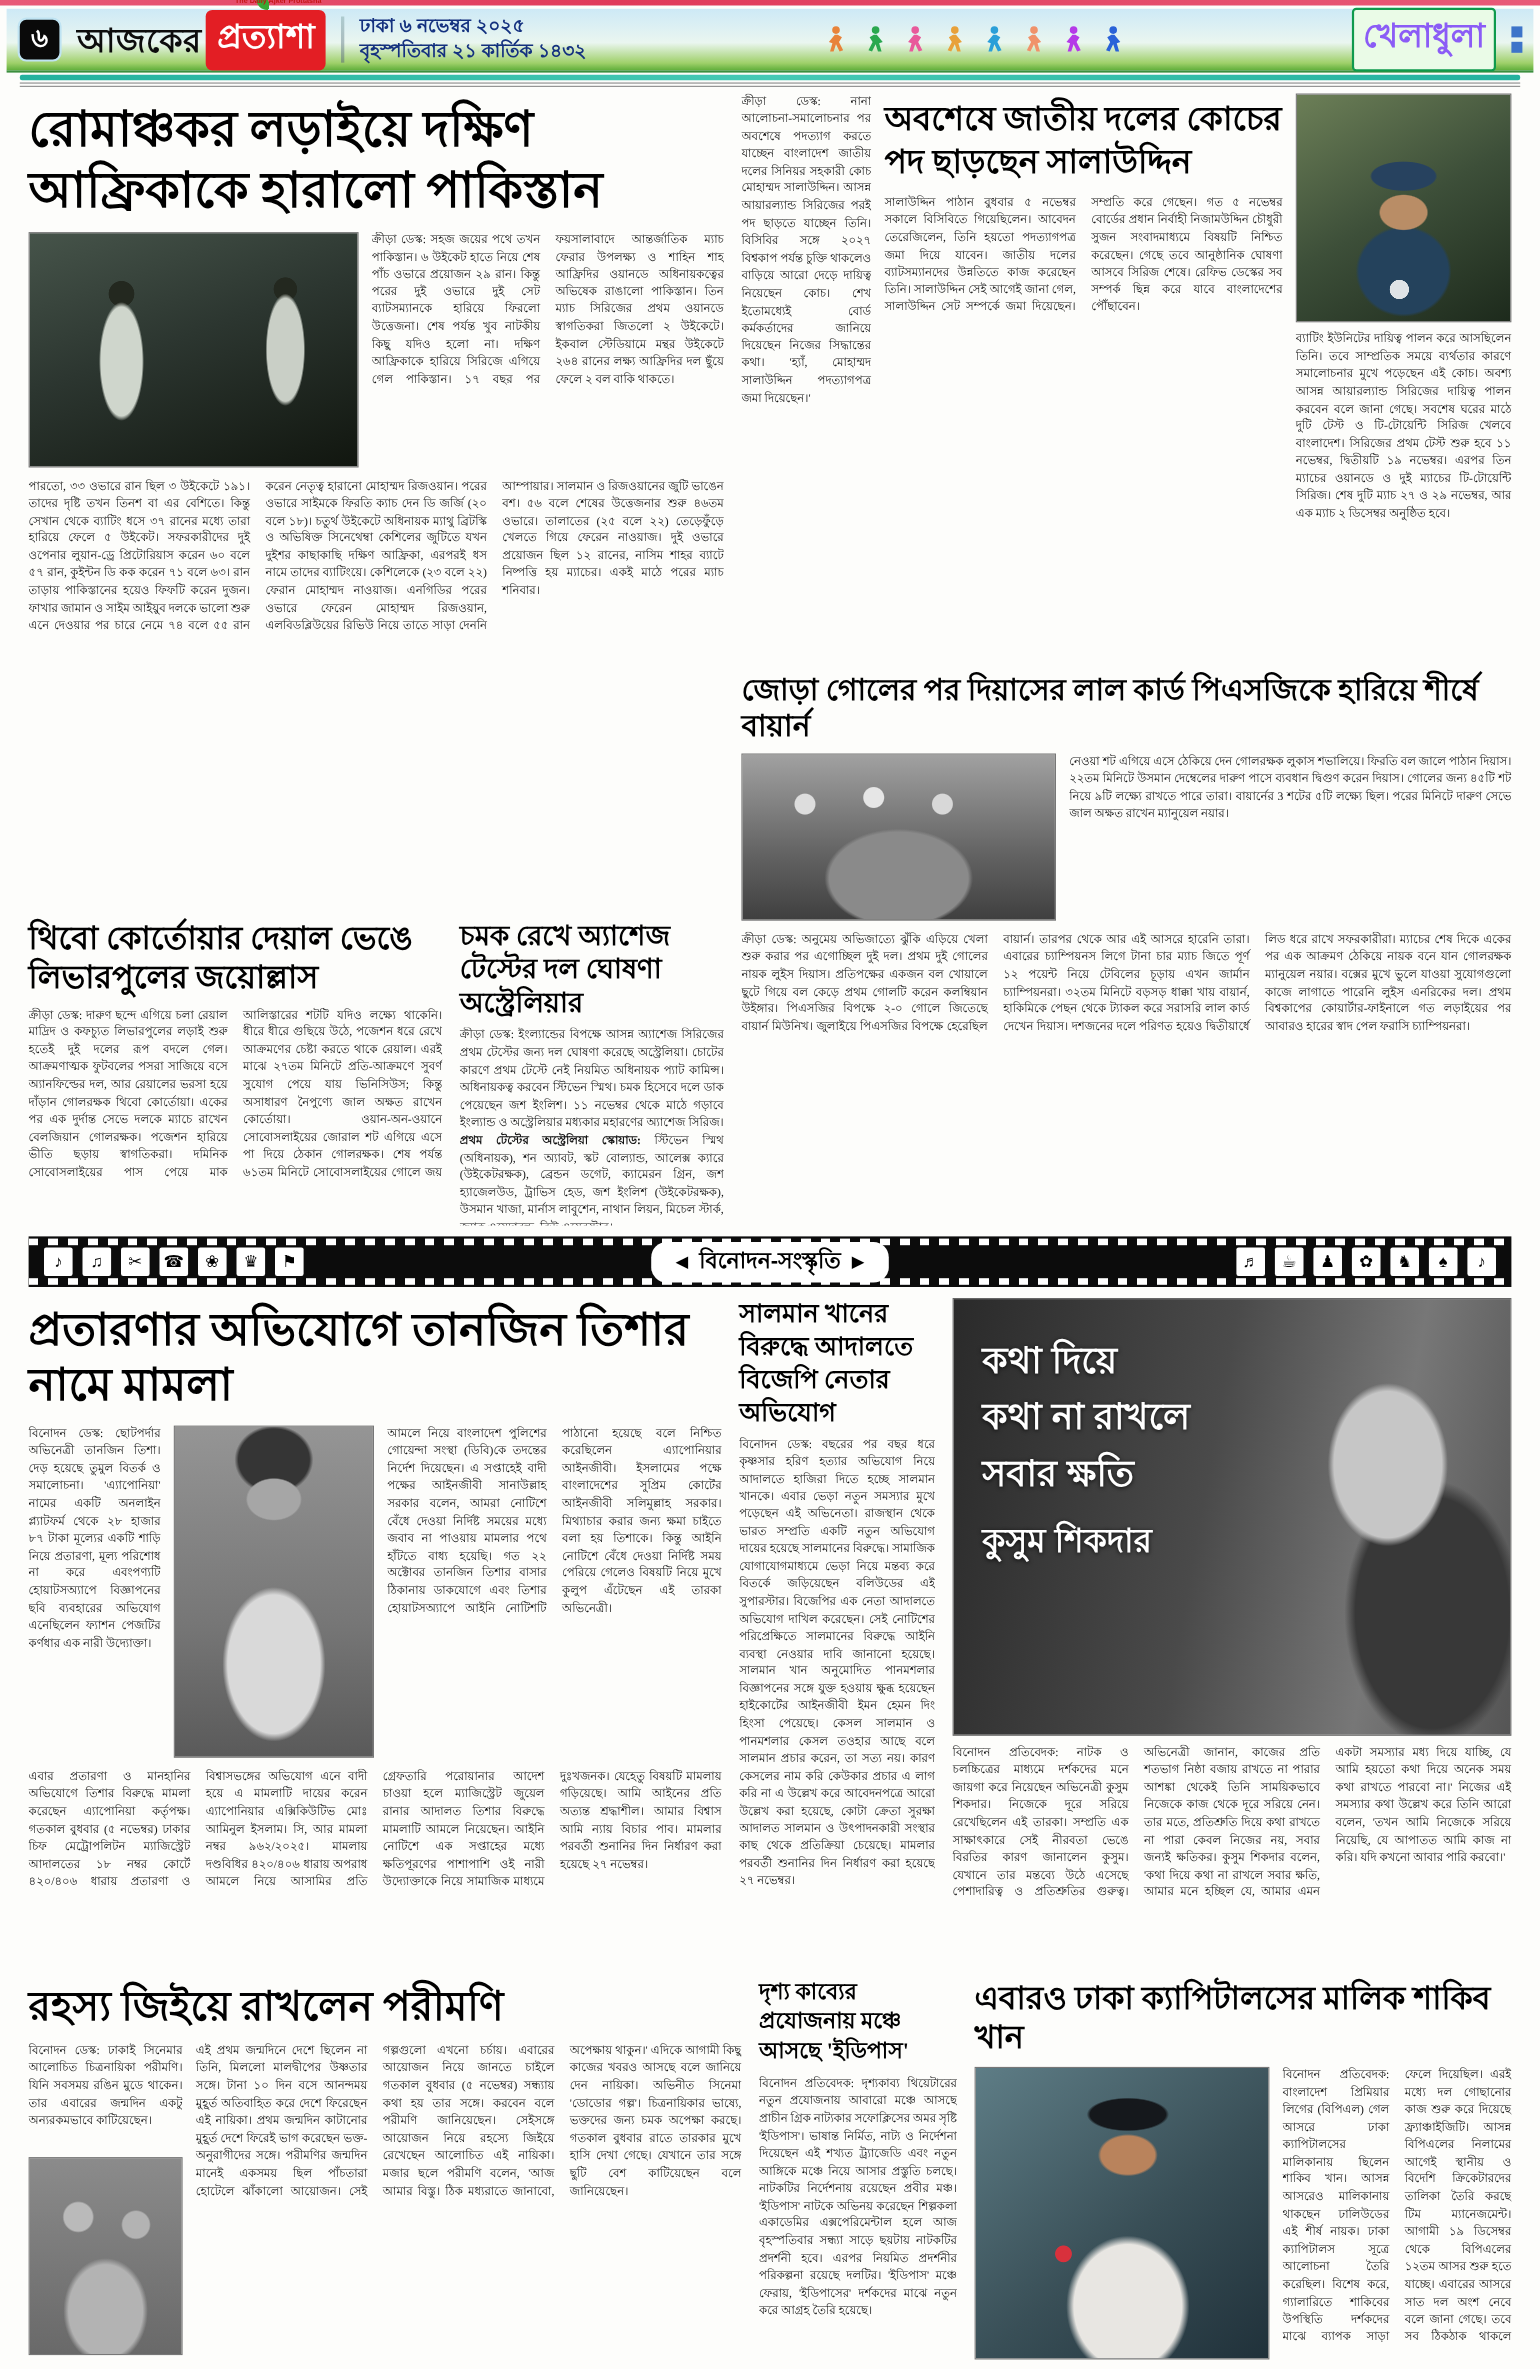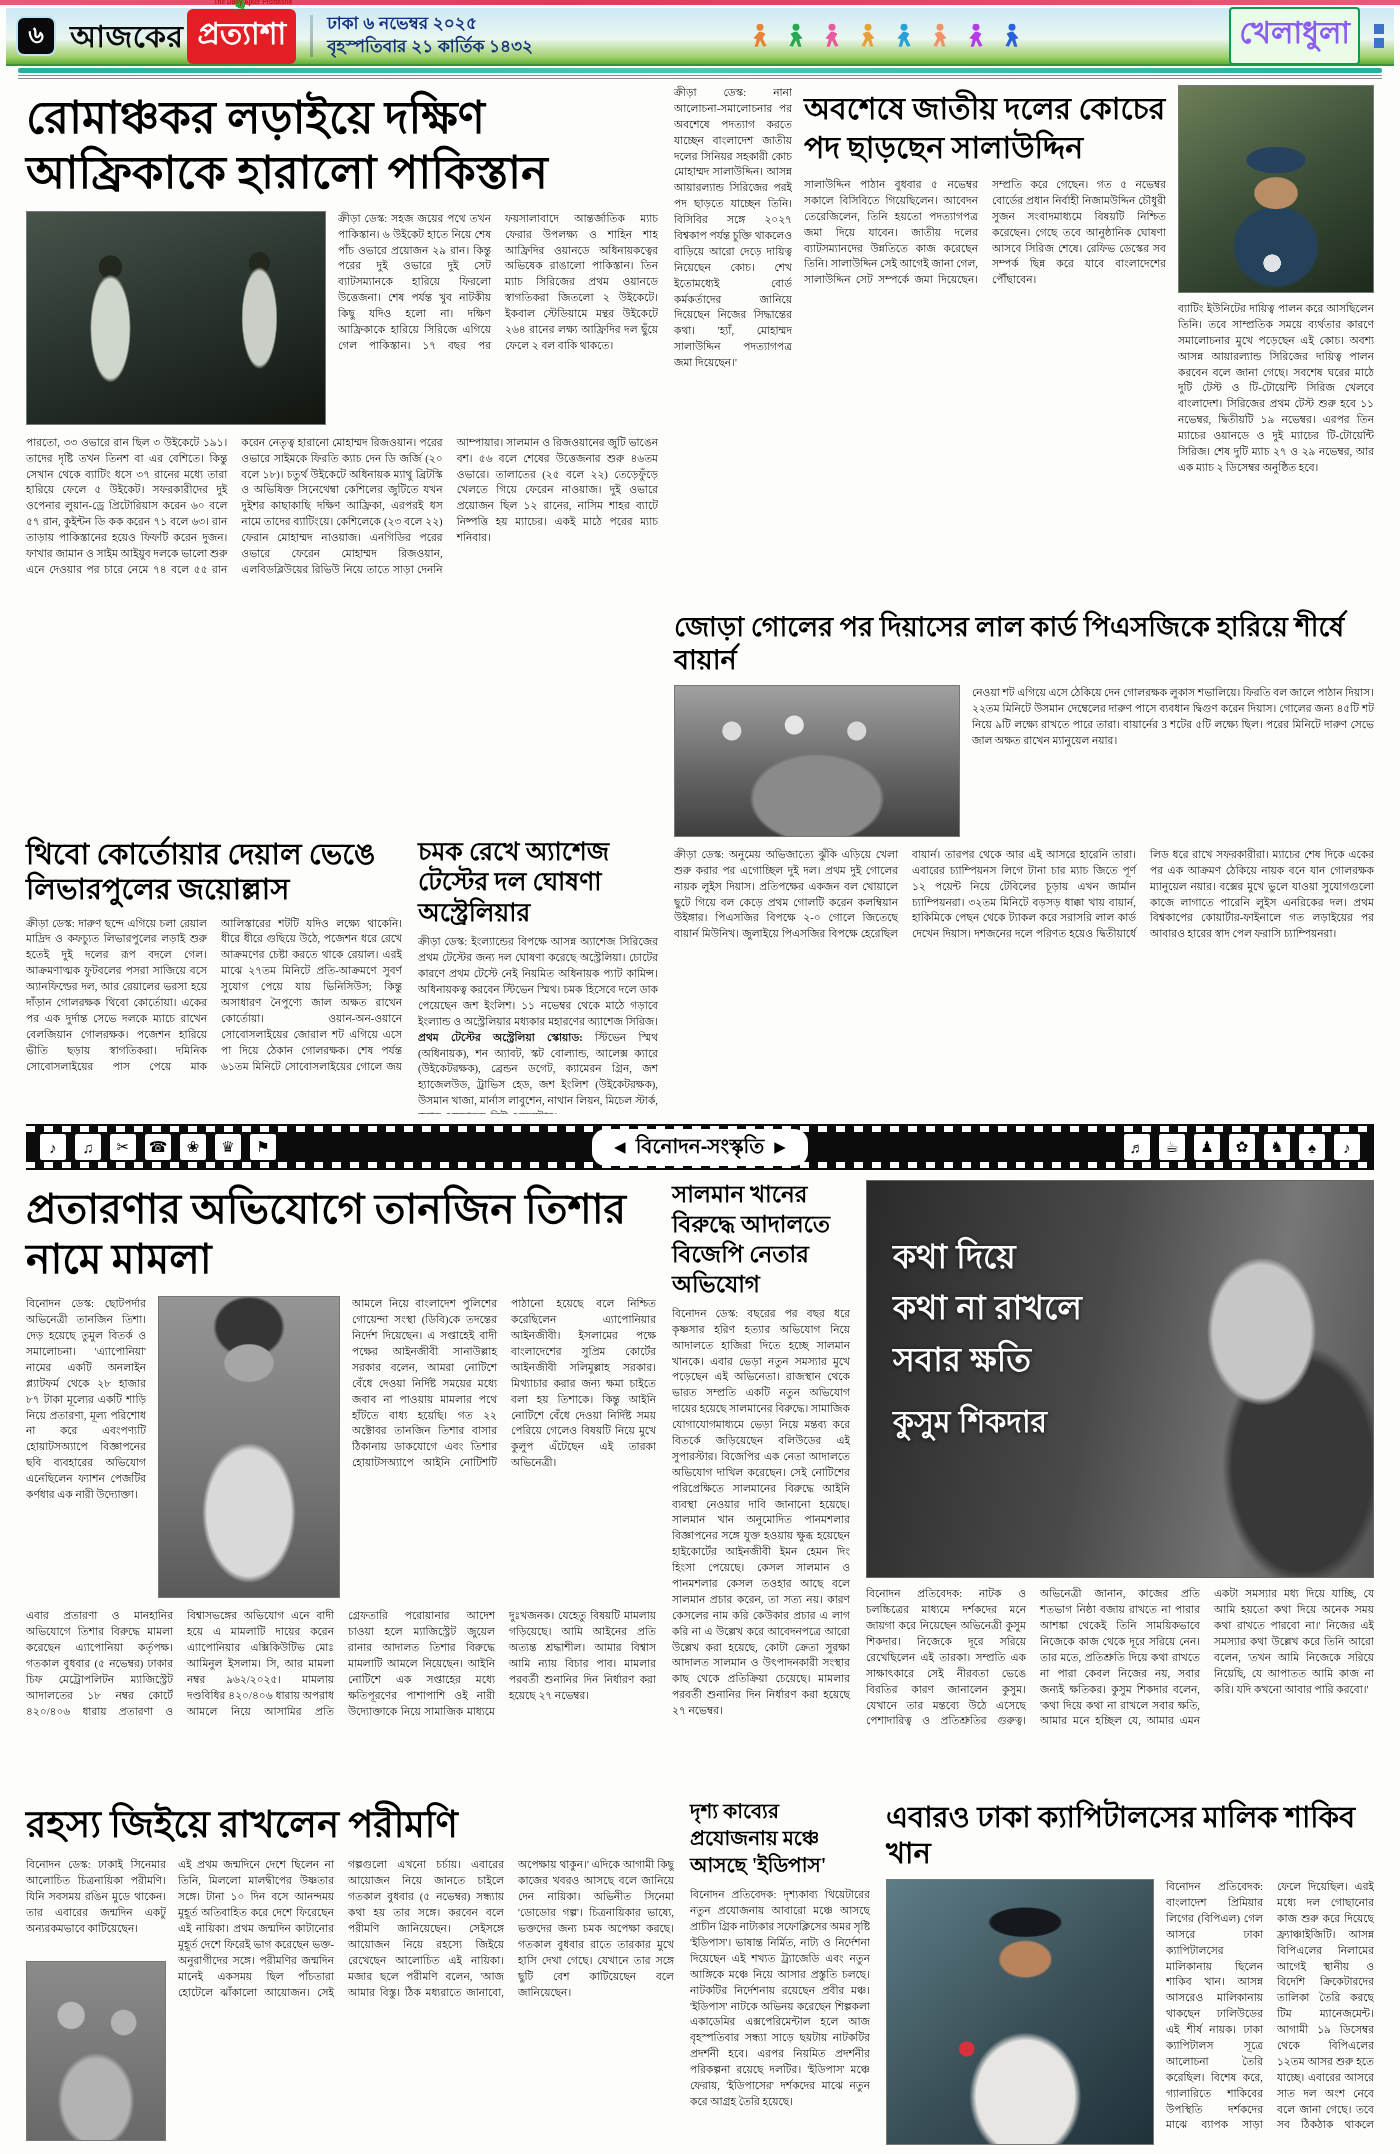--- a/index.html
+++ b/index.html
@@ -120,21 +120,21 @@
   .salman { width:178px; }
   .salman h2 { font-size:23px; line-height:1.3; margin-bottom:6px; }
   .salman-body { height:452px; }
 
   .kusum { flex:1; }
   .photo-kusum { width:100%; height:398px; border:1px solid #666; position:relative; filter:grayscale(1);
     background:
       radial-gradient(ellipse 70px 95px at 78% 38%, #cfc4ba 0 70%, transparent 78%),
       radial-gradient(ellipse 100px 150px at 86% 72%, #3c3733 0 70%, transparent 80%),
       linear-gradient(100deg,#2a2a2a 0%, #4a4a4a 45%, #777 75%, #555 100%); }
-  .kusum-overlay { position:absolute; left:26px; top:50px; color:#fff; font-weight:800;
+  .kusum-overlay { position:absolute; left:26px; top:30px; color:#fff; font-weight:800;
     font-size:33px; line-height:1.55; text-shadow:0 1px 4px rgba(0,0,0,.8); }
   .kusum-name { margin-top:14px; font-size:30px; }
   .kusum-body { height:196px; margin-top:8px; }
 
   .ent-bottom { display:flex; gap:16px; margin-top:12px; }
   .porimoni { width:648px; }
   .porimoni h1 { font-size:37px; margin:4px 0 10px 0; }
   .pori-flex { display:flex; gap:12px; }
   .pori-left { width:140px; display:flex; flex-direction:column; gap:8px; }
   .pori-left .bodytext { height:96px; }

